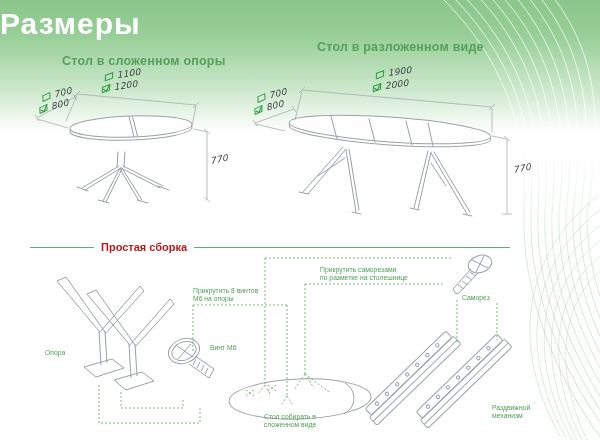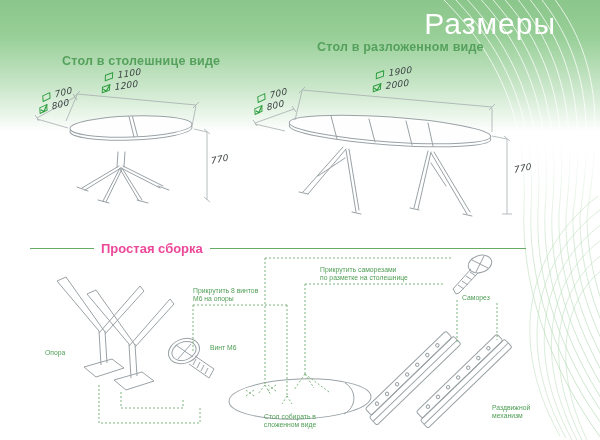--- a/index.html
+++ b/index.html
@@ -1,30 +1,30 @@
 <!DOCTYPE html>
 <html><head>
 <meta charset="utf-8">
 <style>
   html,body{margin:0;padding:0;background:#fff;}
   .page{position:relative;width:600px;height:440px;background:#ffffff;overflow:hidden;
         font-family:"Liberation Sans",sans-serif;}
   .header-gradient{position:absolute;left:0;top:0;width:600px;height:132px;
         background:linear-gradient(180deg,#8bc68b 0%,#98cf98 28%,#cde8cd 68%,#ffffff 100%);}
-  .page-title{position:absolute;top:7px;left:0;width:556px;text-align:right;
-        font-size:30px;font-weight:normal;color:#ffffff;letter-spacing:1px;}
+  .page-title{position:absolute;top:7px;left:0;width:556px;text-align:left;
+        font-size:30px;font-weight:bold;color:#ffffff;letter-spacing:1px;}
   .section-heading{position:absolute;font-size:12.5px;font-weight:bold;color:#55a15c;
         letter-spacing:.2px;white-space:nowrap;}
   #heading-folded{left:62px;top:54px;}
   #heading-unfolded{left:317px;top:40px;}
   .assembly-heading{position:absolute;left:30px;top:241px;display:flex;align-items:center;gap:7px;}
   .assembly-heading .rule{height:1px;background:#66ab66;}
   .assembly-heading .rule.left{width:64px;}
   .assembly-heading .rule.right{width:316px;}
-  .assembly-heading .txt{font-size:13px;font-weight:bold;color:#ec4899;white-space:nowrap;}
+  .assembly-heading .txt{font-size:11px;font-weight:bold;color:#b91c1c;white-space:nowrap;}
   .dim-label{position:absolute;display:flex;align-items:center;gap:3px;transform-origin:left top;}
   .dim-num{font-family:"DejaVu Sans",sans-serif;font-style:italic;font-size:9px;color:#3d4345;
         transform:skewX(-6deg);letter-spacing:.3px;white-space:nowrap;}
   .rot-8{transform:rotate(-8deg);}
   .rot-14{transform:rotate(-14deg);}
   .rot-11{transform:rotate(-11deg);}
   .cb{display:block;}
   .green-label{position:absolute;font-size:6.8px;line-height:1.25;color:#4f9e55;
         white-space:pre-line;}
   #label-support{left:45px;top:349px;}
@@ -191,21 +191,21 @@
       <path d="M287,305 L287,396 M287,396 l-5,8 M287,396 l5,8"></path>
       <path d="M457,300 L457,342"></path>
       <path d="M497,303 L497,340"></path>
       <path d="M99,385 L99,423 L200,423 L200,406"></path>
       <path d="M121,392 L121,408 L183,408 L183,400"></path>
       <path d="M246,390 l8,6 M254,390 l-8,6 M268,385 l8,6 M276,385 l-8,6"></path>
     </g>
   </svg>
 
   <div class="page-title">Размеры</div>
-  <div class="section-heading" id="heading-folded">Стол в столешнице виде</div>
+  <div class="section-heading" id="heading-folded">Стол в сложенном опоры</div>
   <div class="section-heading" id="heading-unfolded">Стол в разложенном виде</div>
 
   <div class="assembly-heading">
     <div class="rule left"></div>
     <div class="txt">Простая сборка</div>
     <div class="rule right"></div>
   </div>
 
   <div class="dim-label rot-8" style="left:103px;top:72px;">
     <svg class="cb" width="11" height="9">

